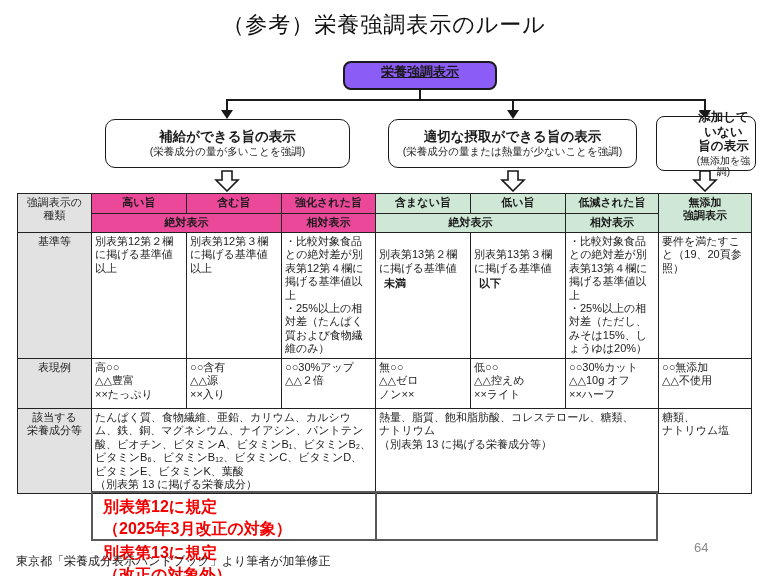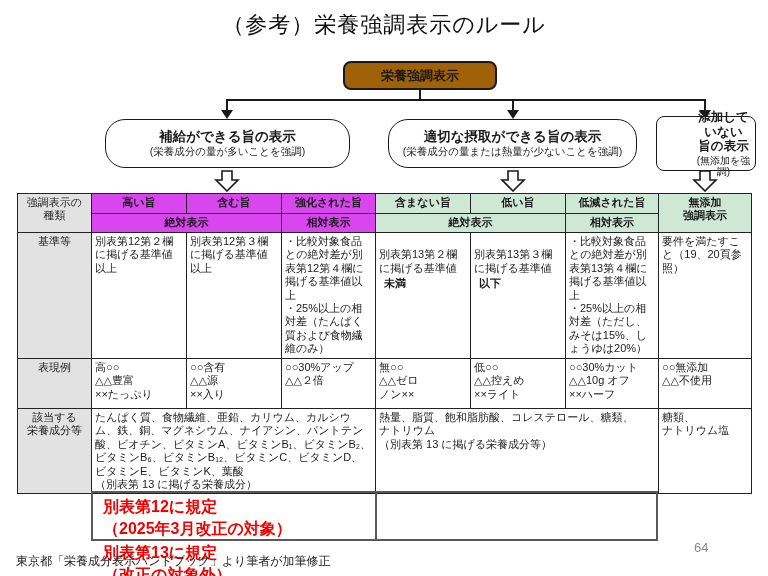--- a/index.html
+++ b/index.html
@@ -5,40 +5,40 @@
   * { margin:0; padding:0; box-sizing:border-box; }
   html,body { background:#fff; }
   body { font-family:"Liberation Sans","DejaVu Sans",sans-serif; color:#1a1a1a; }
   #slide { position:relative; width:768px; height:576px; background:#ffffff; overflow:hidden; }
 
   .title { position:absolute; top:10px; left:0; width:100%; text-align:center;
            font-size:22px; letter-spacing:1px; color:#111; }
 
   
   .rootbox { position:absolute; left:343px; top:61px; width:154px; height:29px;
-             background:#a16207; border:2px solid #1a1a1a; border-radius:8px;
-             display:flex; align-items:center; justify-content:center;
-             font-size:13px; font-weight:bold; }
+             background:#8b5cf6; border:2px solid #1a1a1a; border-radius:8px;
+             display:flex; align-items:flex-start; justify-content:center;
+             font-size:13px; font-weight:bold;text-decoration:underline; }
   .vline, .hline { position:absolute; background:#1a1a1a; }
-  .branchbox { position:absolute; border:1.5px solid #1a1a1a; border-radius:20px;
+  .branchbox { position:absolute; border:1.5px solid #1a1a1a; border-radius:10px;
                background:#fff; display:flex; flex-direction:column;
                align-items:center; justify-content:center; text-align:center; }
   .branchbox .bt { font-size:13.5px; font-weight:bold; line-height:1.15; white-space:pre-line; }
   .branchbox .bs { font-size:10.5px; line-height:1.1; margin-top:1px; }
   .arrowhead { position:absolute; width:0; height:0;
                border-left:6px solid transparent; border-right:6px solid transparent;
                border-top:9px solid #1a1a1a; }
   .hollow { position:absolute; width:26px; height:22px; }
 
   
   table.rules { position:absolute; left:17px; top:193px; width:734px;
                 border-collapse:collapse; table-layout:fixed; }
   table.rules td { border:1px solid #222; vertical-align:top; padding:2px 3px;
                    font-size:11px; line-height:1.22; white-space:pre-line; }
-  td.hdr { background:#d946ef; font-weight:bold; text-align:center; vertical-align:middle;
+  td.hdr { background:#ec4899; font-weight:bold; text-align:center; vertical-align:middle;
            font-size:12px; padding:1px 2px;margin-left:24px; }
   td.hdrl { background:#cfe8d5; font-weight:bold; text-align:center; vertical-align:middle;
             font-size:12px; padding:1px 2px;margin-top:44px; }
   td.rowlab { background:#e2e2e2; text-align:center; vertical-align:middle;
               font-size:12px; padding:2px; }
   td.corner { background:#e2e2e2; text-align:center; vertical-align:middle; font-size:12px; }
   .boldline { font-weight:bold; margin:2px 0 0 5px; }
 
   
   .notebox { position:absolute; left:91px; top:491px; width:567px; height:50px;

